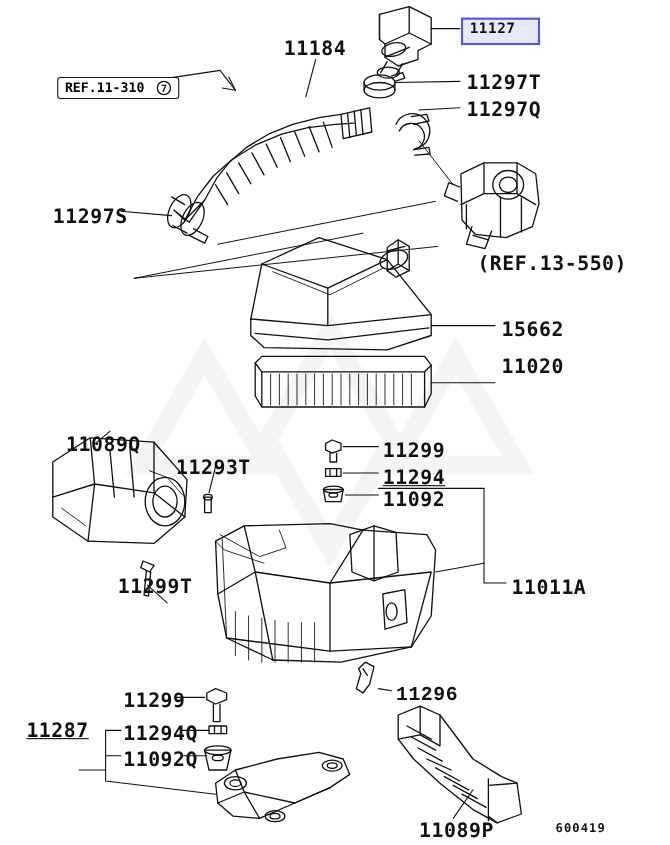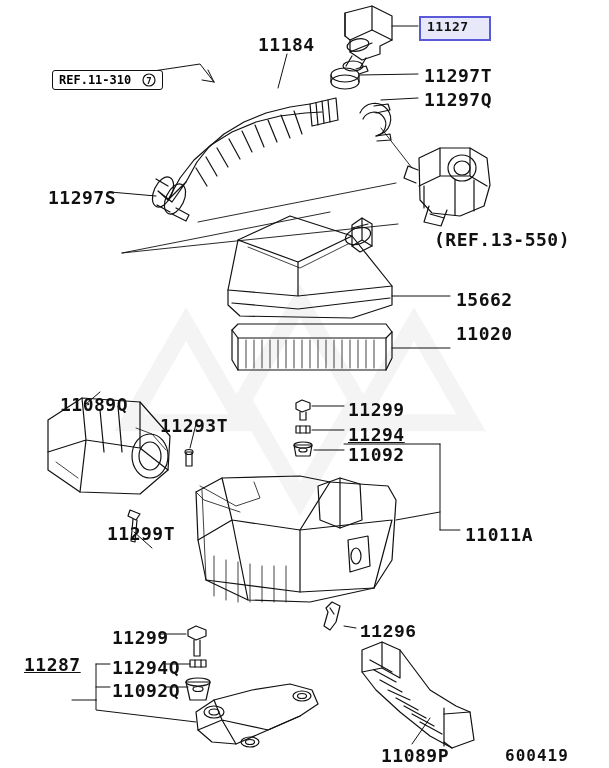--- a/index.html
+++ b/index.html
@@ -7,21 +7,21 @@
        font-family:"DejaVu Sans Mono","Liberation Mono",monospace;}
   #sheet{position:absolute;left:0;top:0;width:609px;height:712px;}
   svg.art{position:absolute;left:0;top:0;width:609px;height:768px;}
   .lbl{position:absolute;font-size:18px;font-weight:700;color:#111;
        letter-spacing:0.5px;white-space:nowrap;}
   .hl{position:absolute;border:2px solid #5a5ad8;background:#e8e8fb;}
   .hl span{position:relative;display:block;font-size:13px;font-weight:700;
            color:#111;letter-spacing:.5px;padding:1px 6px;}
   .refbox{position:absolute;border:1.4px solid #111;border-radius:3px;
           padding:2px 6px;font-size:12px;font-weight:700;background:#fff;}
-  .code{position:absolute;font-size:16px;font-weight:700;color:#111;letter-spacing:1px;}
+  .code{position:absolute;font-size:11px;font-weight:700;color:#111;letter-spacing:1px;}
 </style>
 </head>
 <body>
 
 <div id="sheet">
 
   <svg class="art" viewBox="0 0 609 768">
     <g opacity="0.07" fill="none" stroke="#777" stroke-width="9">
       <g transform="translate(300,400) scale(1.9)">
         <path d="M0,-52 L30,0 L0,52 L-30,0 Z"></path>

